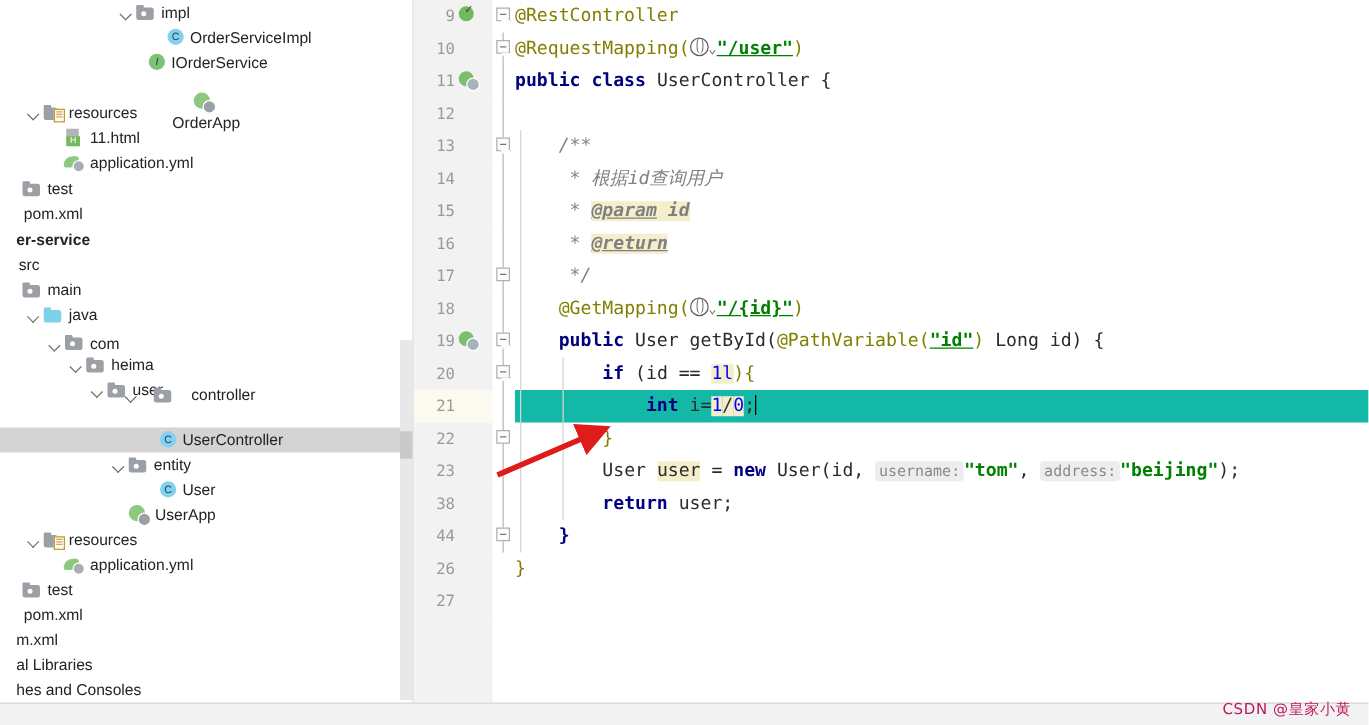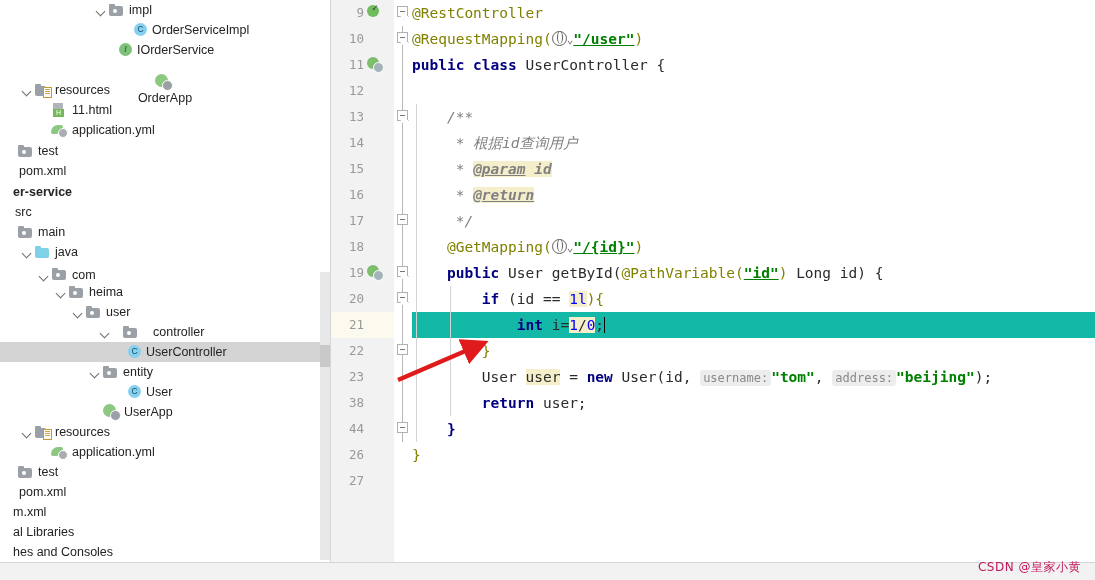--- a/index.html
+++ b/index.html
@@ -499,21 +499,21 @@
           <span>heima</span>
         </div>
         <div class="tree-row" style="top: 302px;">
           <span style="display: inline-block; flex: 0 0 auto; width: 72px; height: 1px;"></span>
           <span class="twisty open"></span>
           <span class="ico folder">
             <span class="dot"></span>
           </span>
           <span>user</span>
         </div>
-        <div class="tree-row" style="top: 322px; gap: 10px;">
+        <div class="tree-row" style="top: 306px; gap: 10px;">
           <span style="display: inline-block; flex: 0 0 auto; width: 89px; height: 1px;"></span>
           <span class="twisty open"></span>
           <span class="ico folder">
             <span class="dot"></span>
           </span>
           <span>controller</span>
         </div>
         <div class="tree-row selected" style="top: 342px;">
           <span style="display: inline-block; flex: 0 0 auto; width: 114px; height: 1px;"></span>
           <span class="twisty"></span>

